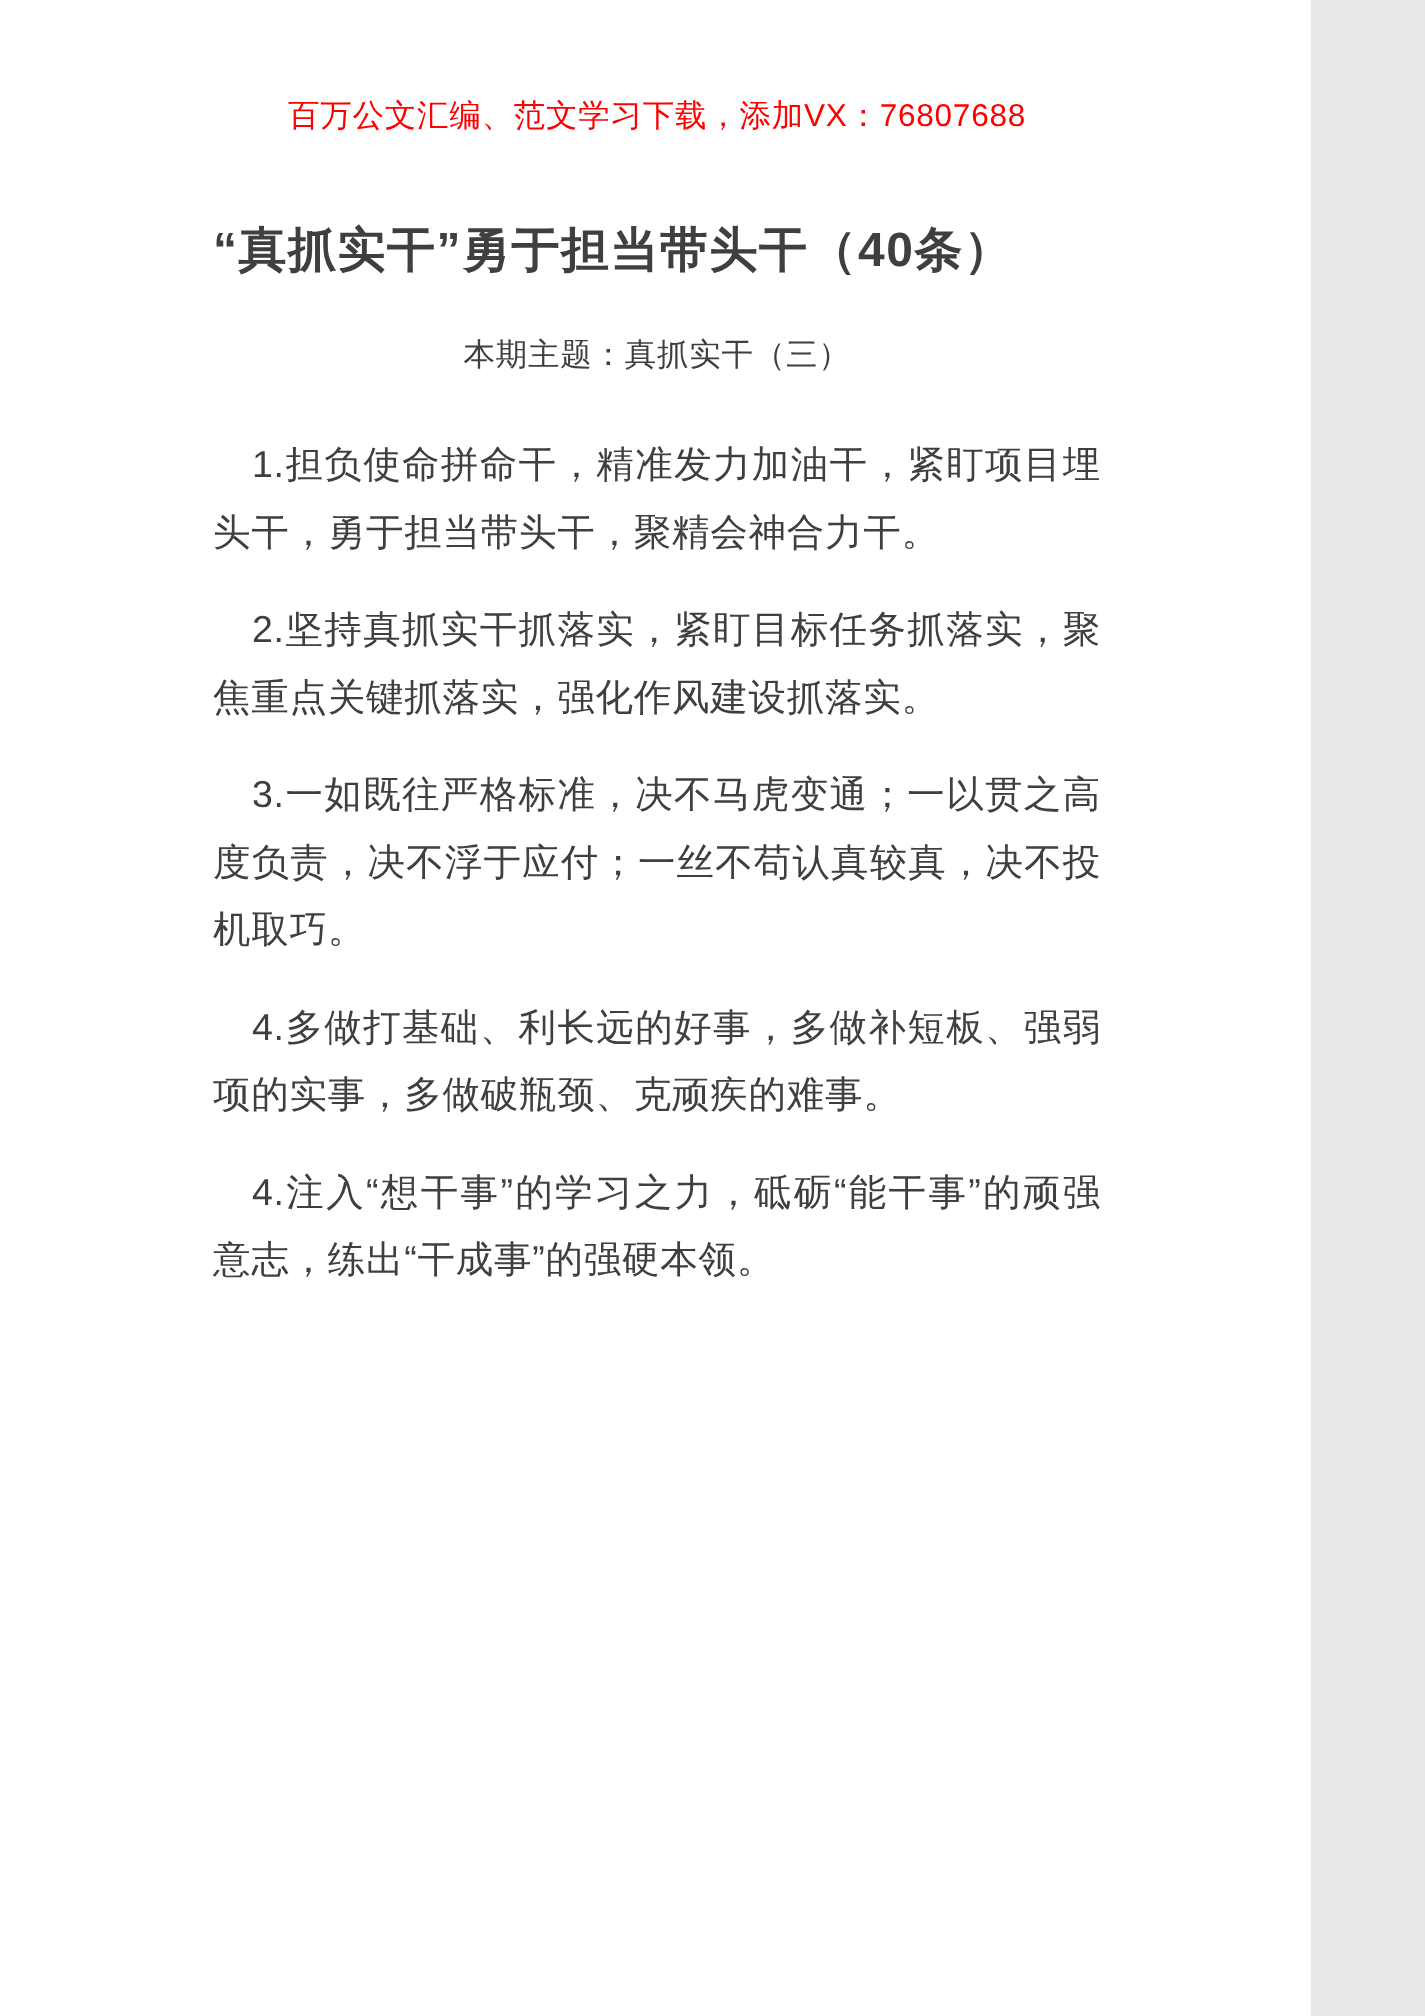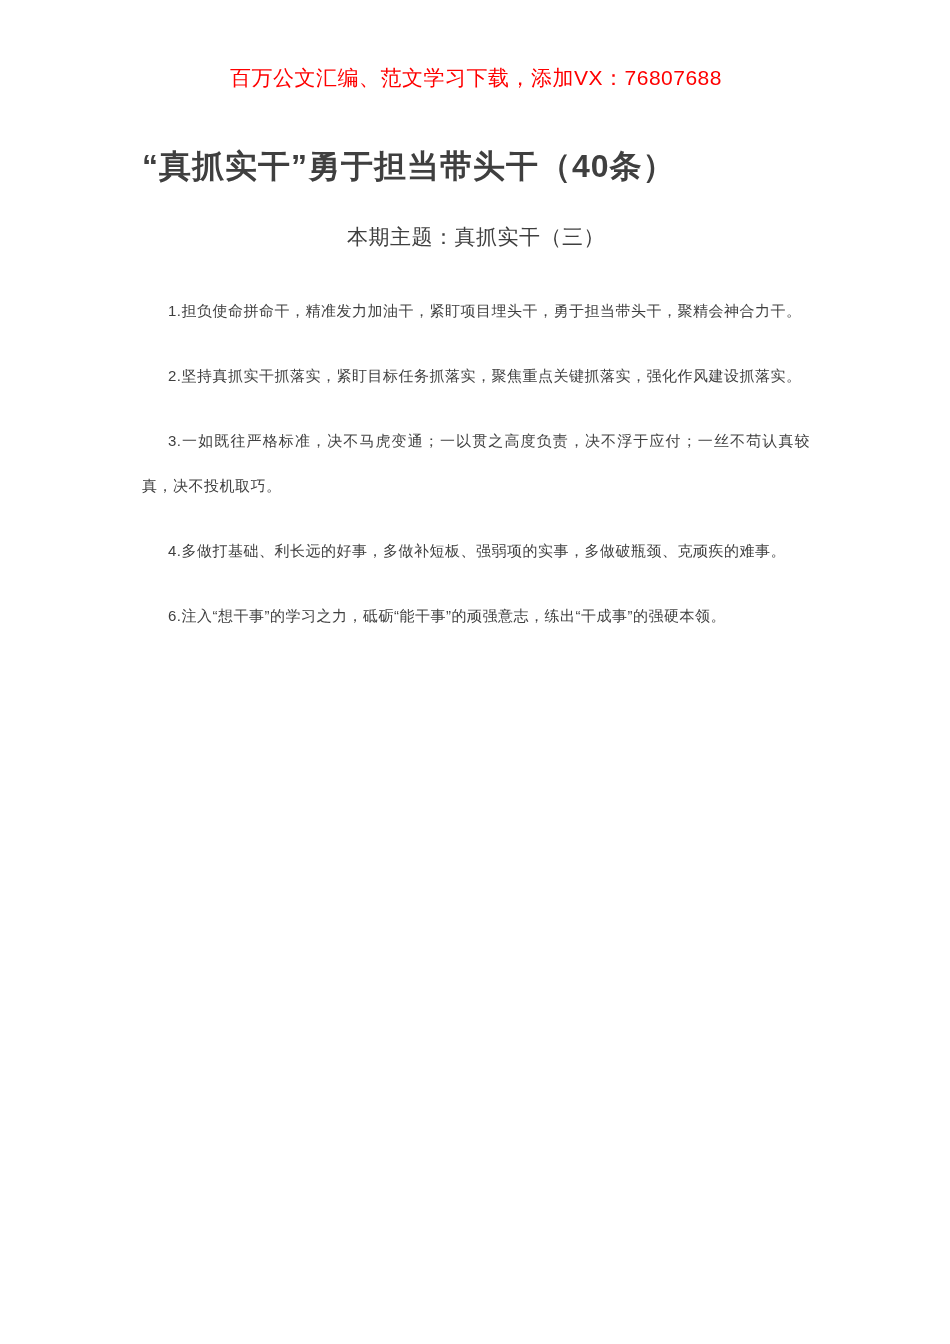--- a/index.html
+++ b/index.html
@@ -7,21 +7,21 @@
     --text:#3f3f3f;
     --bg:#ffffff;
   }
   html,body{margin:0;padding:0;}
   body{
     width:950px;height:1344px;
     background:#e9e9e9;
     font-family:"Liberation Sans","DejaVu Sans",sans-serif;
   }
   .page{
-    width:950px;height:1344px;
+    width:874px;height:1344px;
     background:var(--bg);
     box-sizing:border-box;
     padding:0 140px 0 142px;
     overflow:hidden;
   }
   .notice{
     margin-top:64px;
     font-size:21px;
     line-height:28px;
     text-align:center;
@@ -45,21 +45,21 @@
     font-weight:normal;
     color:var(--text);
     text-align:center;
     letter-spacing:0.5px;
   }
   .content{
     margin-top:36px;
   }
   .content p{
     margin:0 0 20px 0;
-    font-size:15px;
+    font-size:25px;
     line-height:45px;
     color:var(--text);
     text-align:justify;
     text-justify:inter-ideograph;
     text-indent:26px;
     letter-spacing:0.5px;
   }
 </style>
 </head>
 <body>
@@ -69,15 +69,15 @@
 
   <h1 class="title">“真抓实干”勇于担当带头干（40条）</h1>
 
   <div class="subtitle">本期主题：真抓实干（三）</div>
 
   <div class="content">
     <p>1.担负使命拼命干，精准发力加油干，紧盯项目埋头干，勇于担当带头干，聚精会神合力干。</p>
     <p>2.坚持真抓实干抓落实，紧盯目标任务抓落实，聚焦重点关键抓落实，强化作风建设抓落实。</p>
     <p>3.一如既往严格标准，决不马虎变通；一以贯之高度负责，决不浮于应付；一丝不苟认真较真，决不投机取巧。</p>
     <p>4.多做打基础、利长远的好事，多做补短板、强弱项的实事，多做破瓶颈、克顽疾的难事。</p>
-    <p>6.注入“想干事”的学习之力，砥砺“能干事”的顽强意志，练出“干成事”的强硬本领。</p>
+    <p>4.注入“想干事”的学习之力，砥砺“能干事”的顽强意志，练出“干成事”的强硬本领。</p>
   </div>
 </div>
 
 </body></html>

